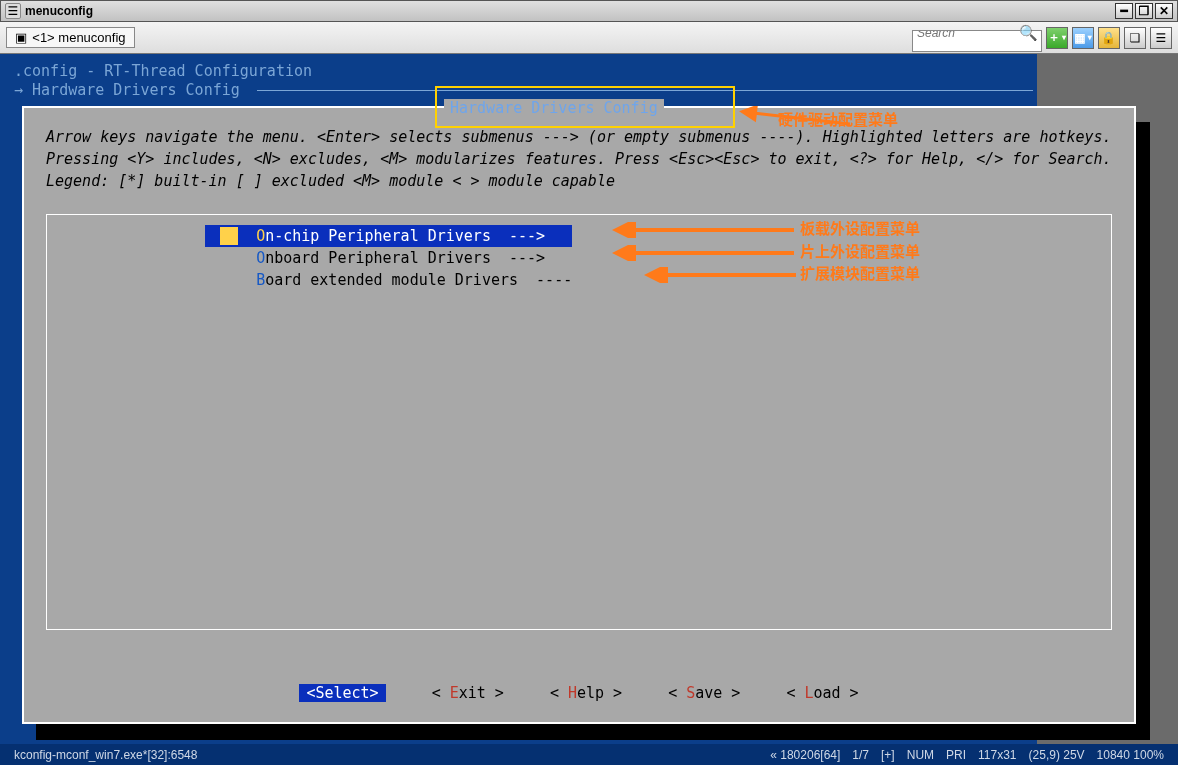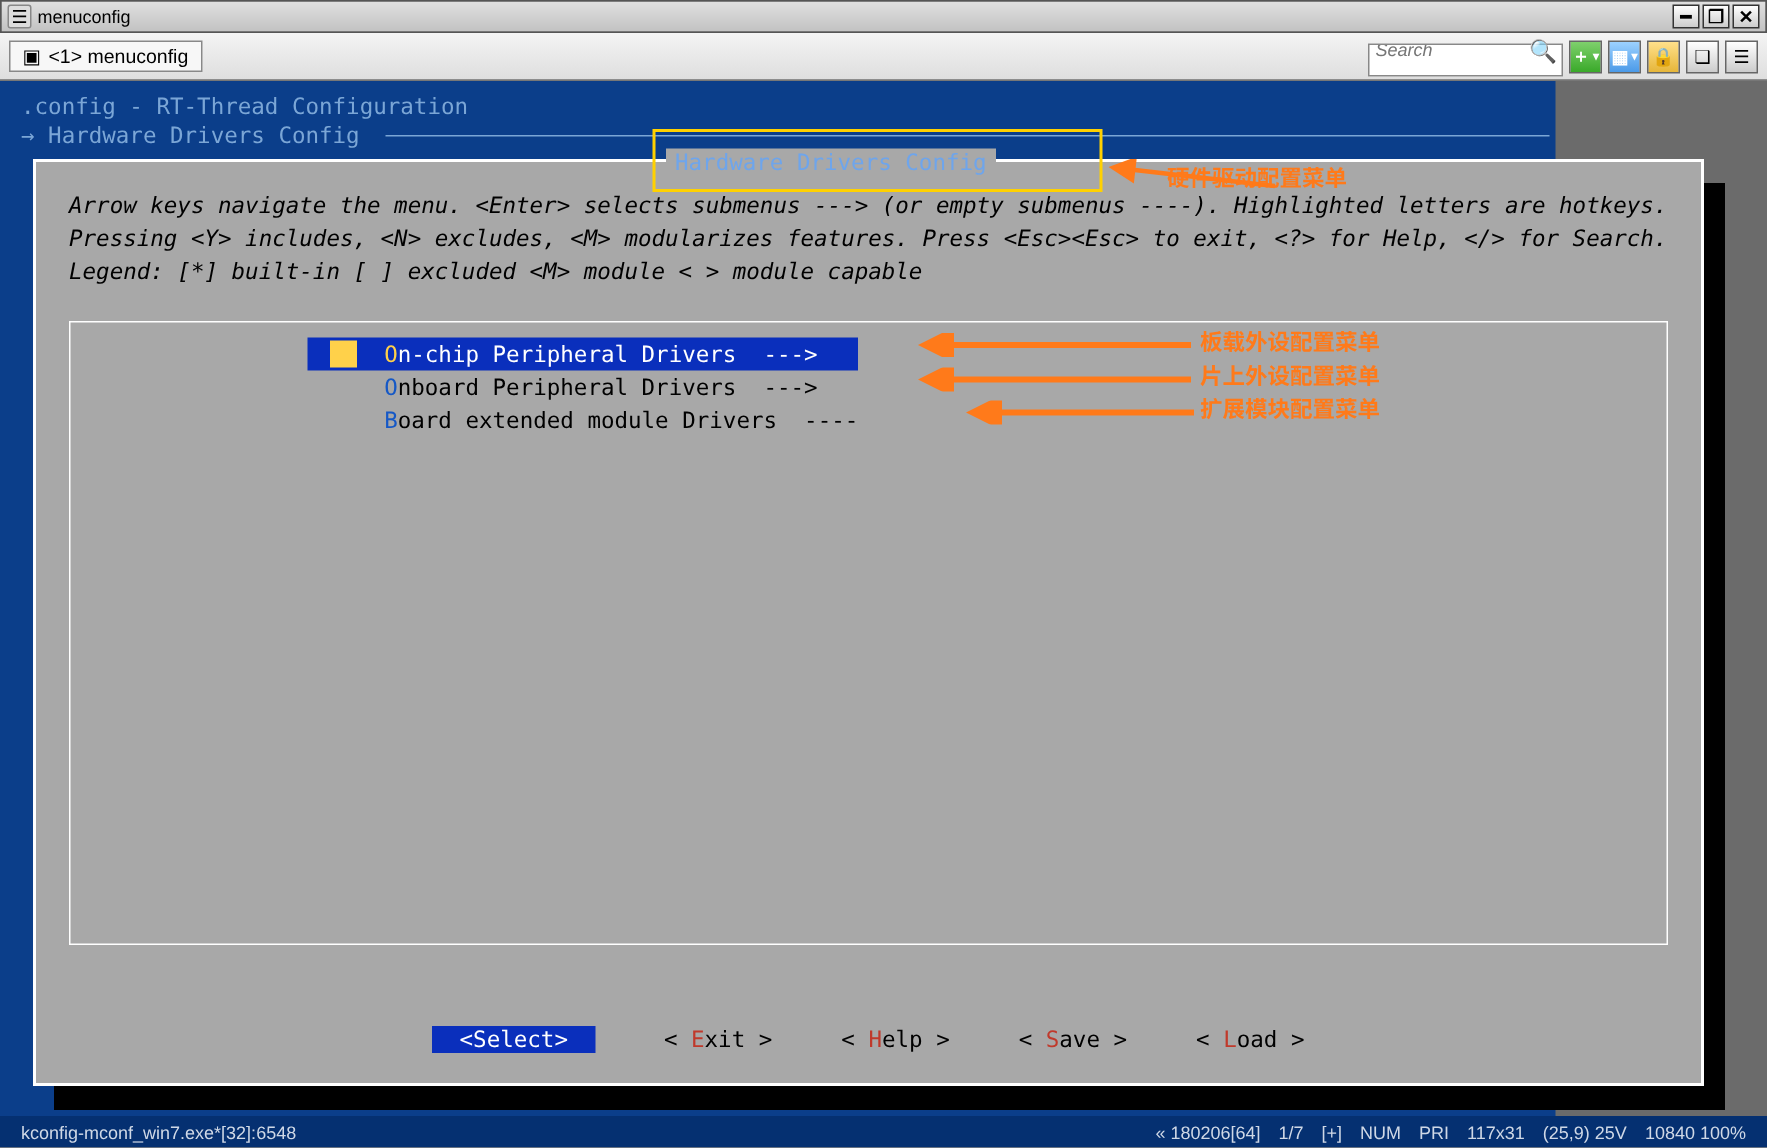--- a/index.html
+++ b/index.html
@@ -23,21 +23,21 @@
   padding: 0 4px;
   font-family: Arial, sans-serif;
   font-size: 12px;
   color: #000;
 }
 .titlebar .icon-box {
   width: 16px; height: 16px; margin-right: 4px;
   display:flex;align-items:center;justify-content:center;
   background:#ddd;border:1px solid #888;border-radius:2px;
 }
-.title-text { flex: 0 0 auto; font-weight: normal; }
+.title-text { flex: 0 0 auto; font-weight: bold; }
 .title-spacer { flex: 1; }
 .win-btn {
   width: 18px; height: 16px; margin-left: 2px;
   background: linear-gradient(#fff,#ccc);
   border: 1px solid #333;
   display:flex;align-items:center;justify-content:center;
   font-weight:bold; font-size:12px; cursor:pointer;
 }
 
 .toolbar {
@@ -117,21 +117,21 @@
 .menu-item.sel .hk { color:#ffd14a; }
 .menu-item.sel .cursor { background:#ffd14a; color:#0a2fbc; }
 
 .bottom-btns {
   position:absolute; bottom:20px; left:0; width:100%;
   display:flex; justify-content:center; gap:46px;
   color:#000;
 }
 .b-btn { white-space:pre; }
 .b-btn .hk { color:#c0392b; }
-.b-btn.sel { background:#0a2fbc; color:#fff; padding:0 18px;}
+.b-btn.sel { background:#0a2fbc; color:#fff; padding:0 7px;}
 
 
 .annot-box {
   position:absolute; border:2px solid #ffd100; pointer-events:none;
 }
 .annot-label { position:absolute; color:#ff7a1a; font-weight:bold; font-family:"SimSun","Noto Sans CJK SC",serif; font-size:15px; }
 .annot-arrow { position:absolute; pointer-events:none; }
 
 
 .statusbar {

